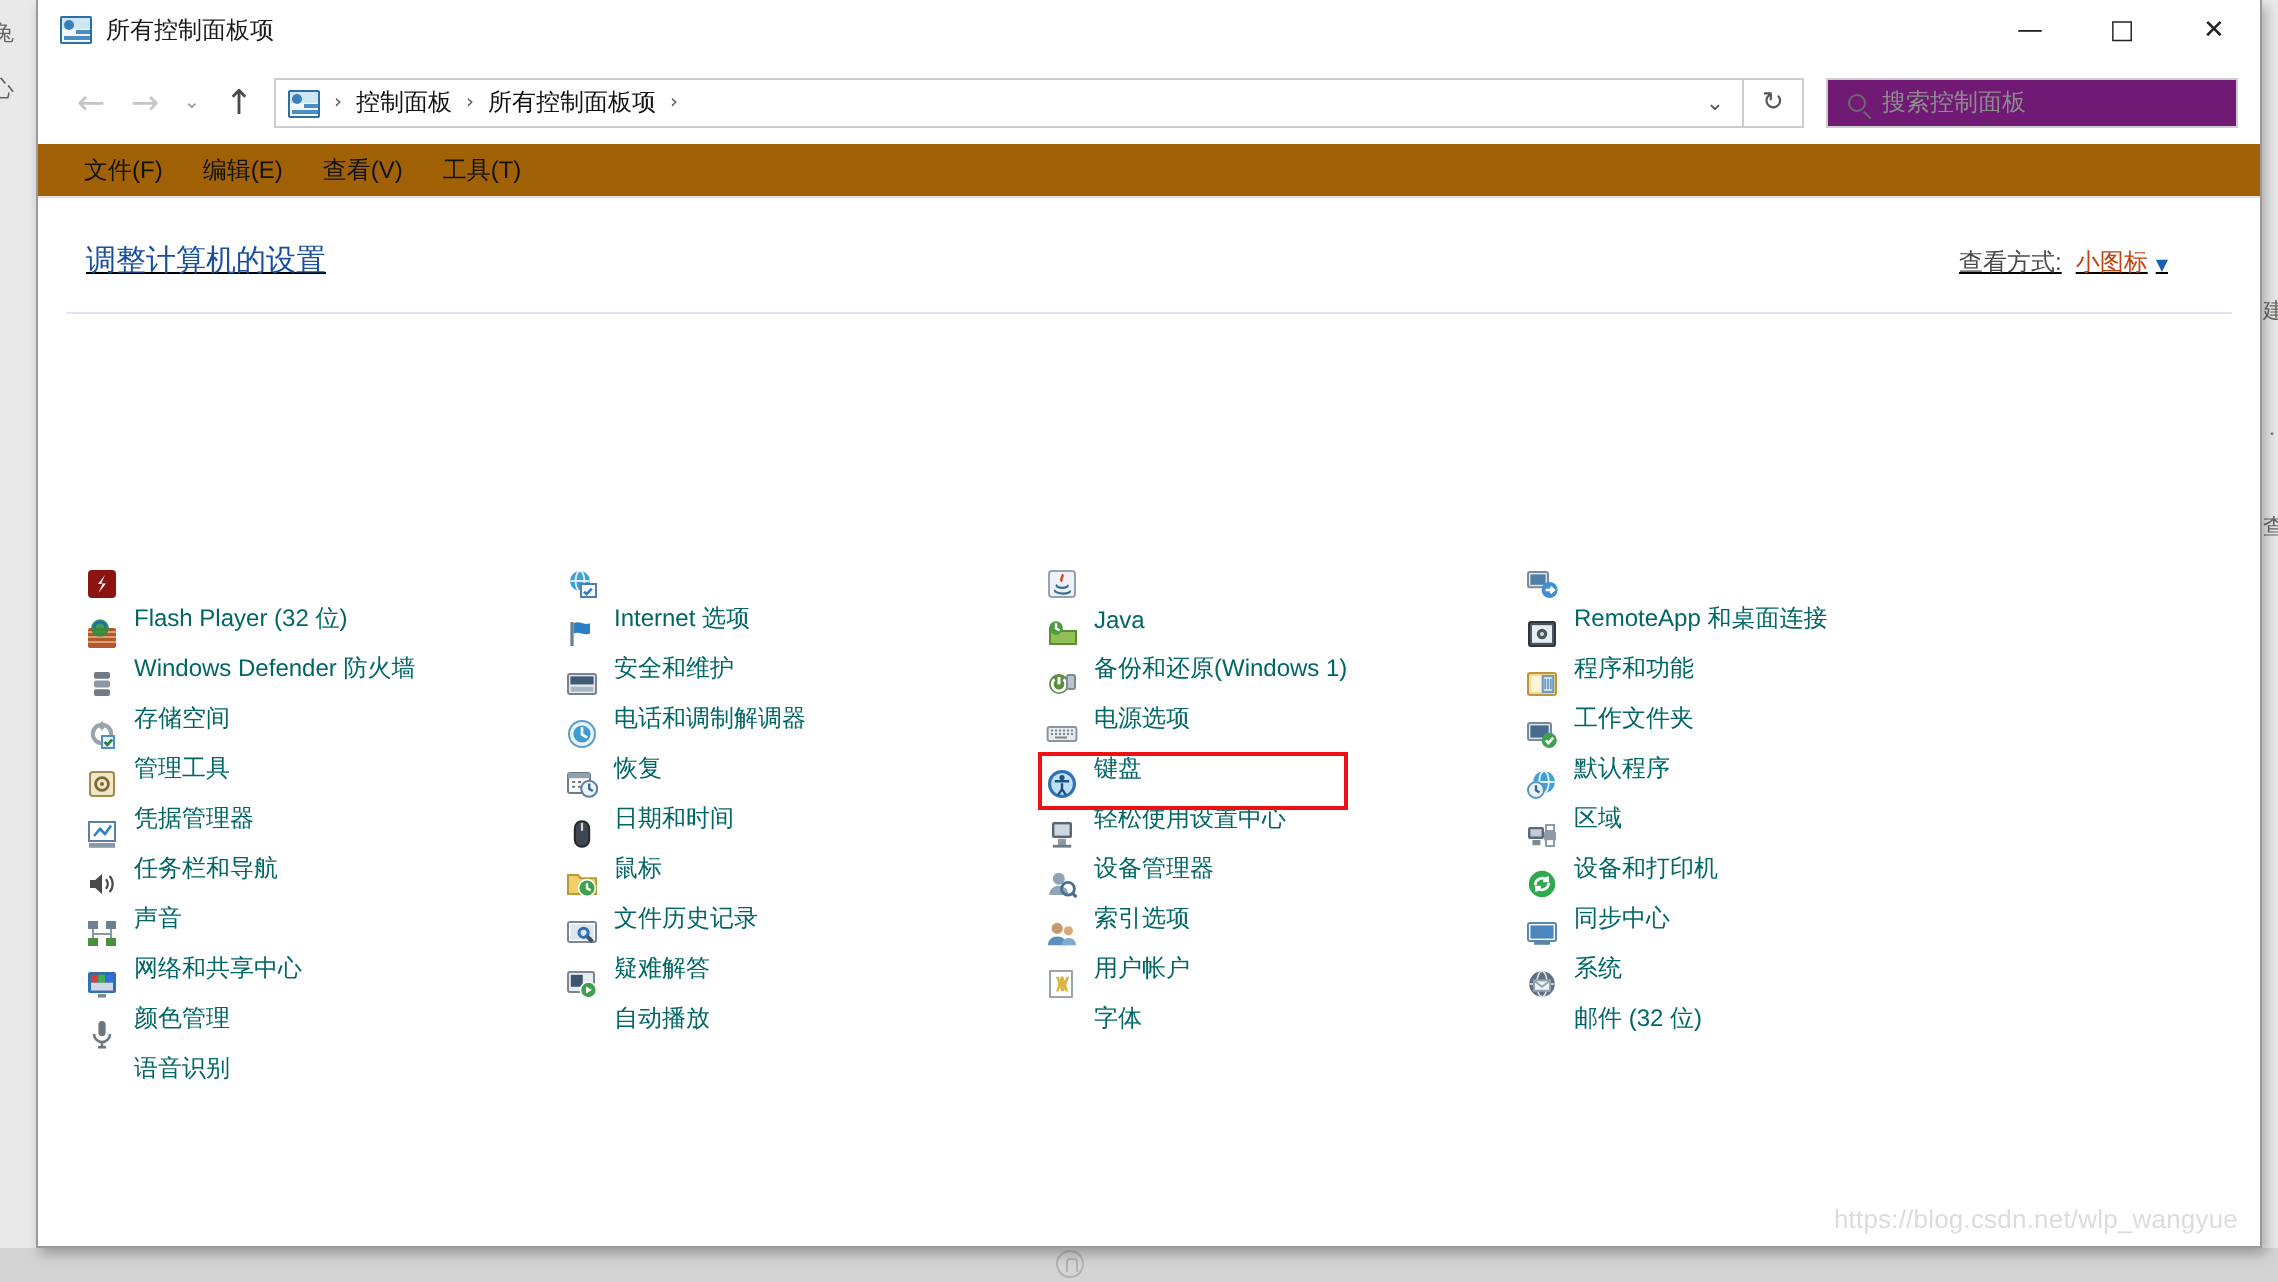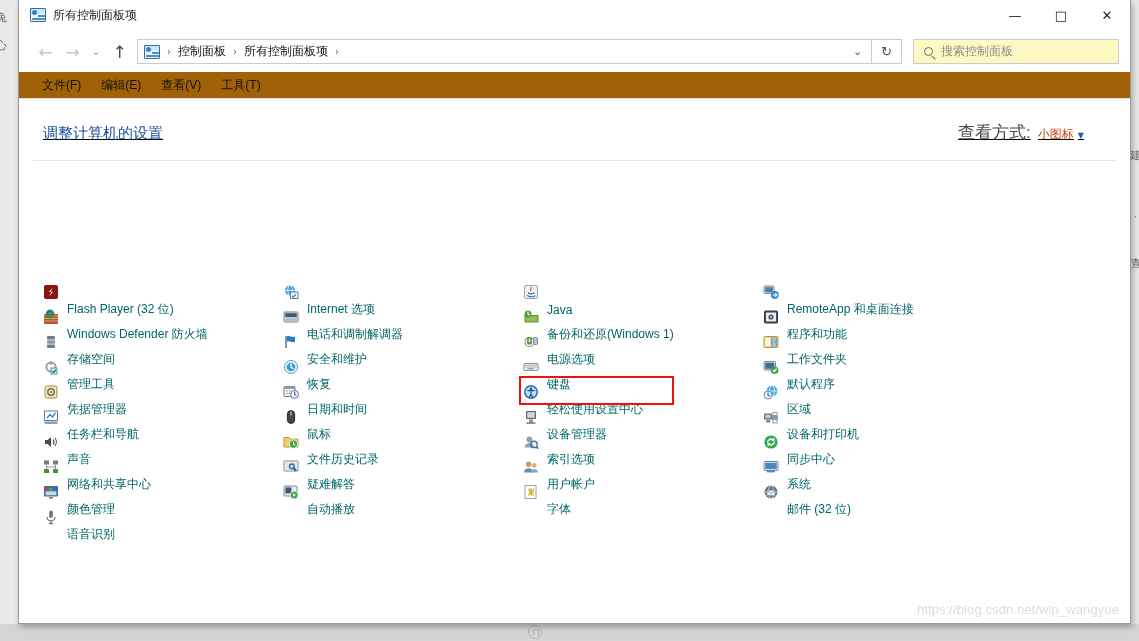--- a/index.html
+++ b/index.html
@@ -112,21 +112,21 @@
   }
   #refresh-btn {
     width: 30px; height: 25px; margin-left: 0;
     border: 1px solid #cccccc; border-left: none;
     display: flex; align-items: center; justify-content: center;
     font-size: 13px; color: #555; background: #fff;
     font-family: "DejaVu Sans", sans-serif;
   }
   #searchbox {
     width: 206px; height: 25px; margin-left: 11px;
-    border: 1px solid #cccccc; background: #fef9c3;
+    border: 1px solid #cccccc; background: #701a75;
     display: flex; align-items: center; gap: 8px; padding-left: 10px;
   }
   #search-placeholder { font-size: 12px; color: #8d8d8d; }
   .mag {
     width: 9px; height: 9px; border: 1.4px solid #6a6a6a;
     border-radius: 50%; position: relative; display: inline-block;
   }
   .mag::after {
     content: ""; position: absolute; right: -4px; bottom: -3px;
     width: 5px; height: 1.4px; background: #6a6a6a;
@@ -152,21 +152,21 @@
     background: #fff;
     overflow: hidden;
   }
   #content-head {
     display: flex; align-items: baseline;
     padding: 22px 22px 0 24px;
     text-decoration: underline;
   }
   #page-title { font-size: 15px; color: #1a4f9c; }
   #viewby { margin-left: auto; display: flex; align-items: baseline; gap: 7px; padding-right: 24px; }
-  #viewby-label { font-size: 17px; color: #4a4a4a; margin-left: 40px; }
+  #viewby-label { font-size: 12px; color: #4a4a4a; margin-left: 40px; }
   #viewby-value { font-size: 12px; color: #c2410c; }
   .caret {
     font-size: 8px; color: #1a5fb4; margin-left: -3px;
     font-family: "DejaVu Sans", sans-serif;
   }
   #divider {
     height: 1px; background: #e0e6ef;
     margin: 16px 14px 0 14px;
   }
 
@@ -400,32 +400,32 @@
                 <circle cx="7" cy="6.5" r="5" fill="#3f9fd6"></circle>
                 <ellipse cx="7" cy="6.5" rx="2.2" ry="5" fill="none" stroke="#e8f4fb" stroke-width=".9"></ellipse>
                 <path d="M2.2 6.5h9.6" stroke="#e8f4fb" stroke-width=".9"></path>
                 <rect x="7.5" y="8" width="7.5" height="6.5" fill="#fff" stroke="#4a7fb0"></rect>
                 <path d="M9 11.8l1.3 1.3 2.6-2.8" stroke="#2f7fd0" stroke-width="1.3" fill="none"></path>
               </svg></span>
             <span class="cp-label">Internet 选项</span>
           </div>
           <div class="cp-item">
             <span class="ico"><svg viewBox="0 0 16 16" width="16" height="16">
+                <path d="M3 2v12" stroke="#6b7c8c" stroke-width="1.6"></path>
+                <path d="M3.8 2.6c3-1.6 5.2 1.4 8.2 0v5.2c-3 1.4-5.2-1.6-8.2 0z" fill="#2b7fc4"></path>
+              </svg></span>
+            <span class="cp-label">安全和维护</span>
+          </div>
+          <div class="cp-item">
+            <span class="ico"><svg viewBox="0 0 16 16" width="16" height="16">
                 <rect x="1" y="3" width="14" height="10" rx="1" fill="#dfe6ec" stroke="#77848f"></rect>
                 <rect x="2.2" y="4.2" width="11.6" height="4" fill="#3e5a75"></rect>
                 <rect x="2.4" y="9.4" width="11.2" height="2.4" fill="#aab6c1"></rect>
               </svg></span>
             <span class="cp-label">电话和调制解调器</span>
-          </div>
-          <div class="cp-item">
-            <span class="ico"><svg viewBox="0 0 16 16" width="16" height="16">
-                <path d="M3 2v12" stroke="#6b7c8c" stroke-width="1.6"></path>
-                <path d="M3.8 2.6c3-1.6 5.2 1.4 8.2 0v5.2c-3 1.4-5.2-1.6-8.2 0z" fill="#2b7fc4"></path>
-              </svg></span>
-            <span class="cp-label">安全和维护</span>
           </div>
           <div class="cp-item">
             <span class="ico"><svg viewBox="0 0 16 16" width="16" height="16">
                 <circle cx="8" cy="8" r="6.5" fill="#e8f3fa" stroke="#5a9ec9"></circle>
                 <circle cx="8" cy="8" r="4.3" fill="#3f9bd0"></circle>
                 <path d="M8 4.6v3.6l2.6 1.6" stroke="#fff" stroke-width="1.3" fill="none"></path>
               </svg></span>
             <span class="cp-label">恢复</span>
           </div>
           <div class="cp-item">

